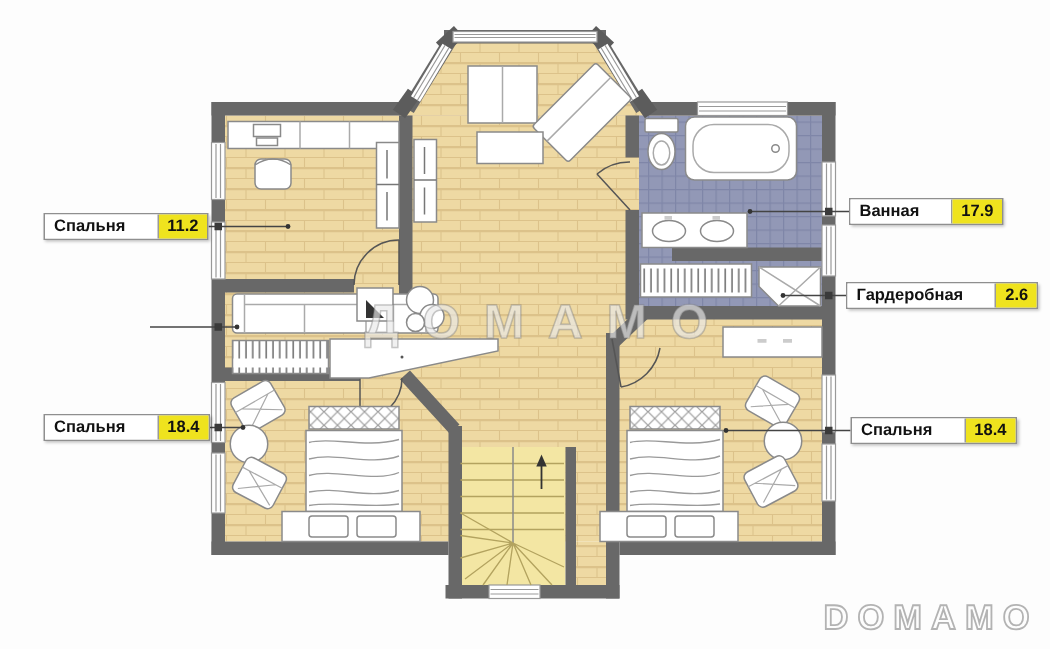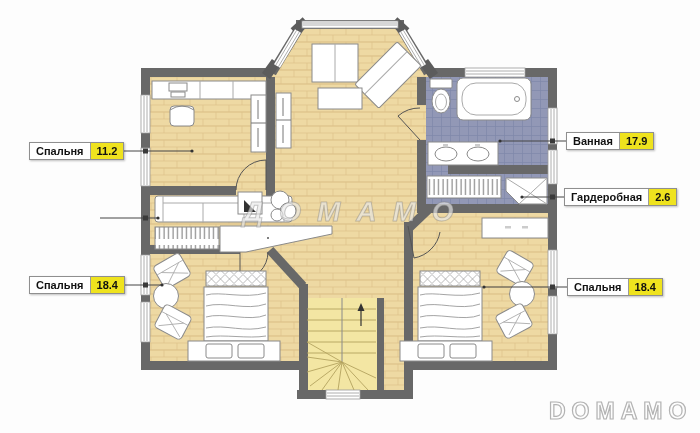--- a/index.html
+++ b/index.html
@@ -3,28 +3,28 @@
 <meta charset="utf-8">
 <style>
   html,body{margin:0;padding:0;background:#ffffff;}
   #stage{position:relative;width:700px;height:433px;background:#fdfdfd;overflow:hidden;
          font-family:"Liberation Sans", sans-serif;}
   #plan-svg{position:absolute;left:0;top:0;z-index:1;}
   .label-box{position:absolute;display:flex;align-items:stretch;z-index:5;
              border:1px solid #8f8f8f;background:#ffffff;
              box-shadow:1px 1px 2px rgba(0,0,0,0.25);
              font-weight:bold;font-size:11px;color:#111;white-space:nowrap;}
-  .label-name{padding:2px 6px 2px 6px;background:#ffffff;border-right:1px solid #9a9a9a;
+  .label-name{padding:2px 21px 2px 6px;background:#ffffff;border-right:1px solid #9a9a9a;
               display:flex;align-items:center;}
   .label-value{padding:2px 6px;background:#efe31e;display:flex;align-items:center;}
   #wm-center{position:absolute;left:243px;top:196px;z-index:4;
-             font-weight:bold;font-size:28px;letter-spacing:16px;
+             font-weight:bold;font-size:32px;letter-spacing:16px;
              color:rgba(255,255,255,0.55);
              -webkit-text-stroke:1px rgba(125,125,125,0.40);
-             text-shadow:0 0 1px rgba(120,120,120,0.25);font-style:italic;}
+             text-shadow:0 0 1px rgba(120,120,120,0.25);}
   #wm-corner{position:absolute;left:549px;top:398px;z-index:3;
              font-weight:bold;font-size:23px;letter-spacing:6px;
              color:rgba(255,255,255,0.1);
              -webkit-text-stroke:1.2px #b3b3b3;}
 </style>
 </head>
 <body>
 
 <div id="stage">
 

